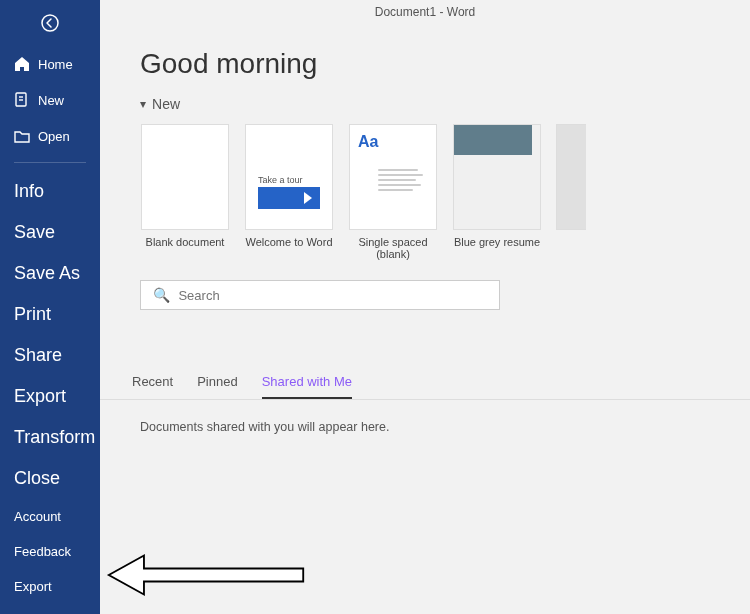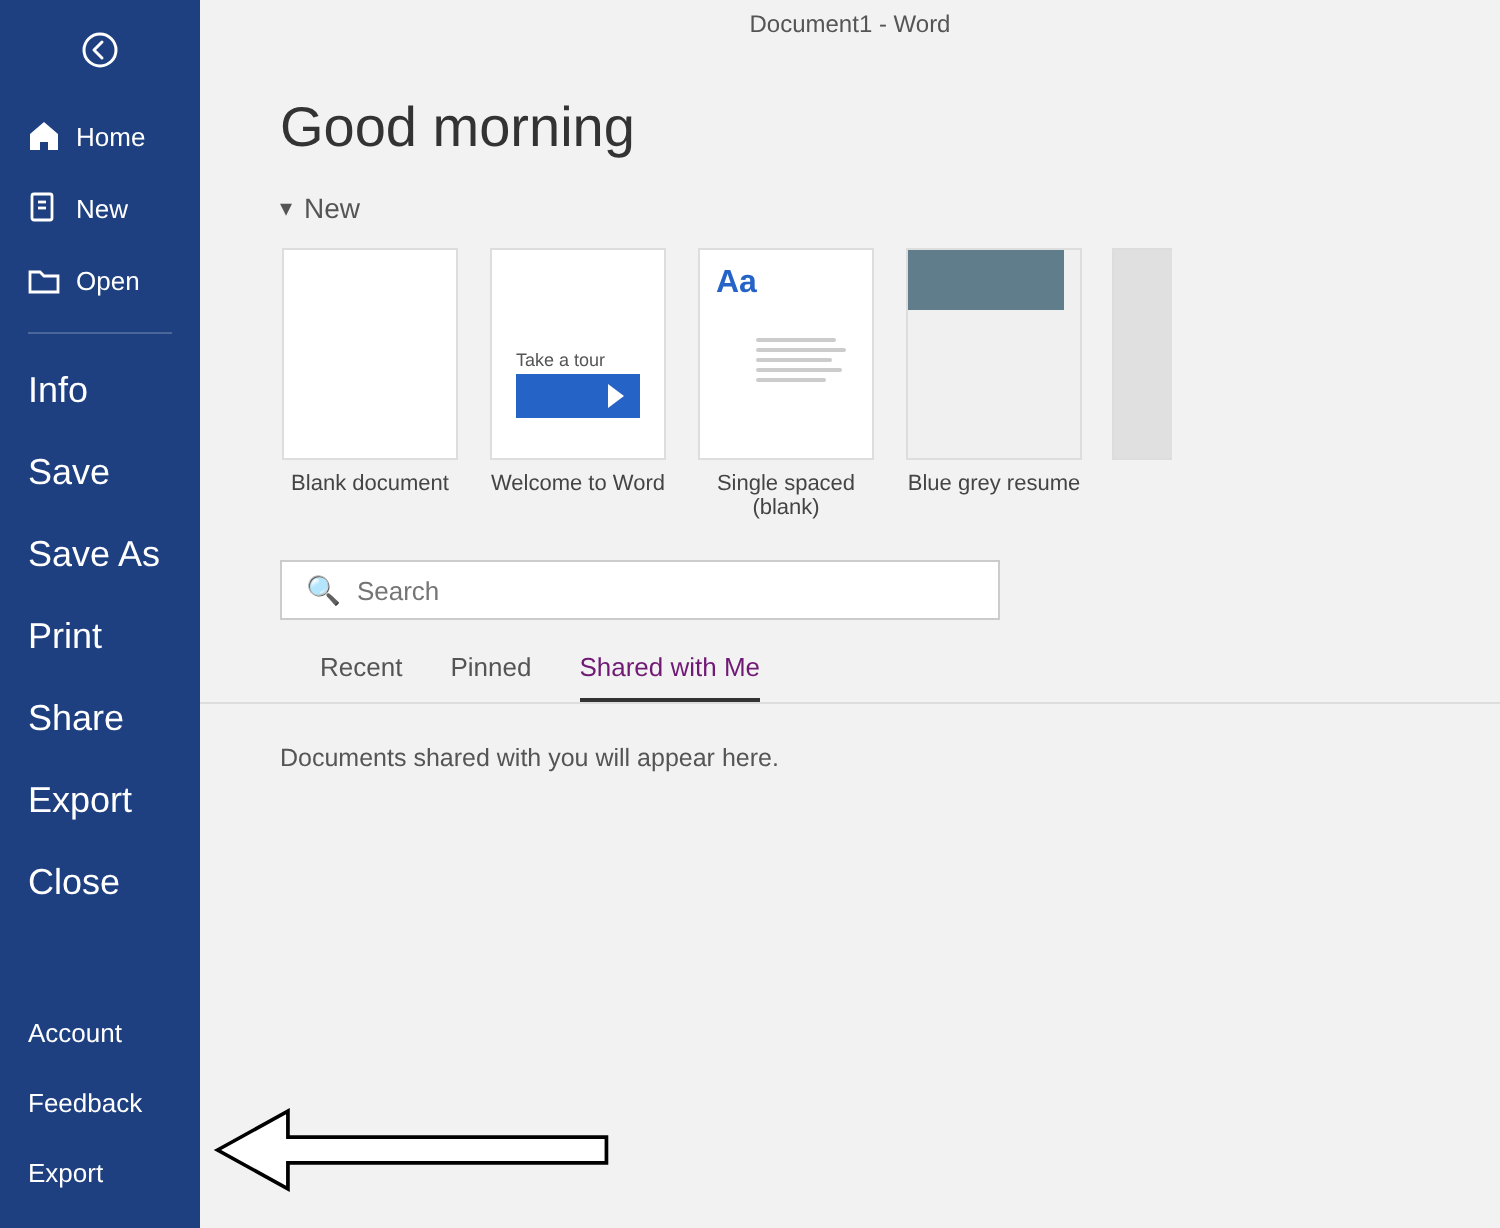--- a/index.html
+++ b/index.html
@@ -140,26 +140,26 @@
       width: 360px;
       gap: 8px;
     }
     .search-icon { color: #888; font-size: 14px; }
     .search-input {
       border: none; outline: none; font-size: 13px; color: #555;
       flex: 1; background: transparent;
     }
 
     
-    .tabs-section { padding: 0 40px 0 60px; display: flex; gap: 24px; border-bottom: 1px solid #ddd; align-items: flex-end; }
+    .tabs-section { padding: 0 40px 0 32px; display: flex; gap: 24px; border-bottom: 1px solid #ddd; align-items: flex-end; }
     .tab {
       font-size: 13px; color: #555; padding-bottom: 8px;
       cursor: pointer; border-bottom: 2px solid transparent;
     }
-    .tab.active { color: #701a75; border-bottom: 2px solid #333; font-weight: 500; }
+    .tab.active { color: #8b5cf6; border-bottom: 2px solid #333; font-weight: 500; margin-top: 48px; }
 
     
     .doc-message { padding: 20px 40px; font-size: 12.5px; color: #555; }
 
     
     .arrow-annotation {
       position: absolute;
       bottom: 14px;
       left: 10px;
       width: 200px;
@@ -218,20 +218,23 @@
       <span>Save As</span>
     </div>
     <div class="sidebar-item text-only">
       <span>Print</span>
     </div>
     <div class="sidebar-item text-only">
       <span>Share</span>
     </div>
     <div class="sidebar-item text-only">
       <span>Export</span>
+    </div>
+    <div class="sidebar-item text-only">
+      <span>Transform</span>
     </div>
     <div class="sidebar-item text-only">
       <span>Close</span>
     </div>
   </div>
 
   <div class="sidebar-bottom">
     <div class="sidebar-item text-only">
       <span>Account</span>
     </div>

